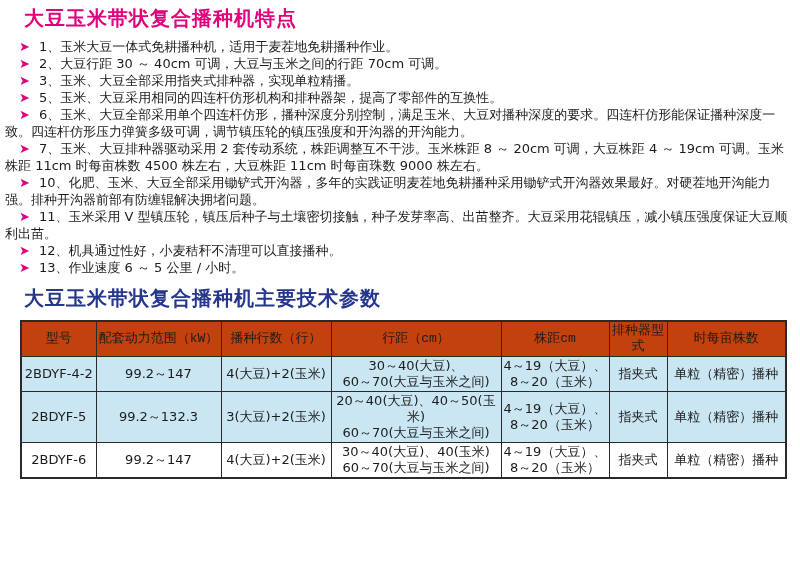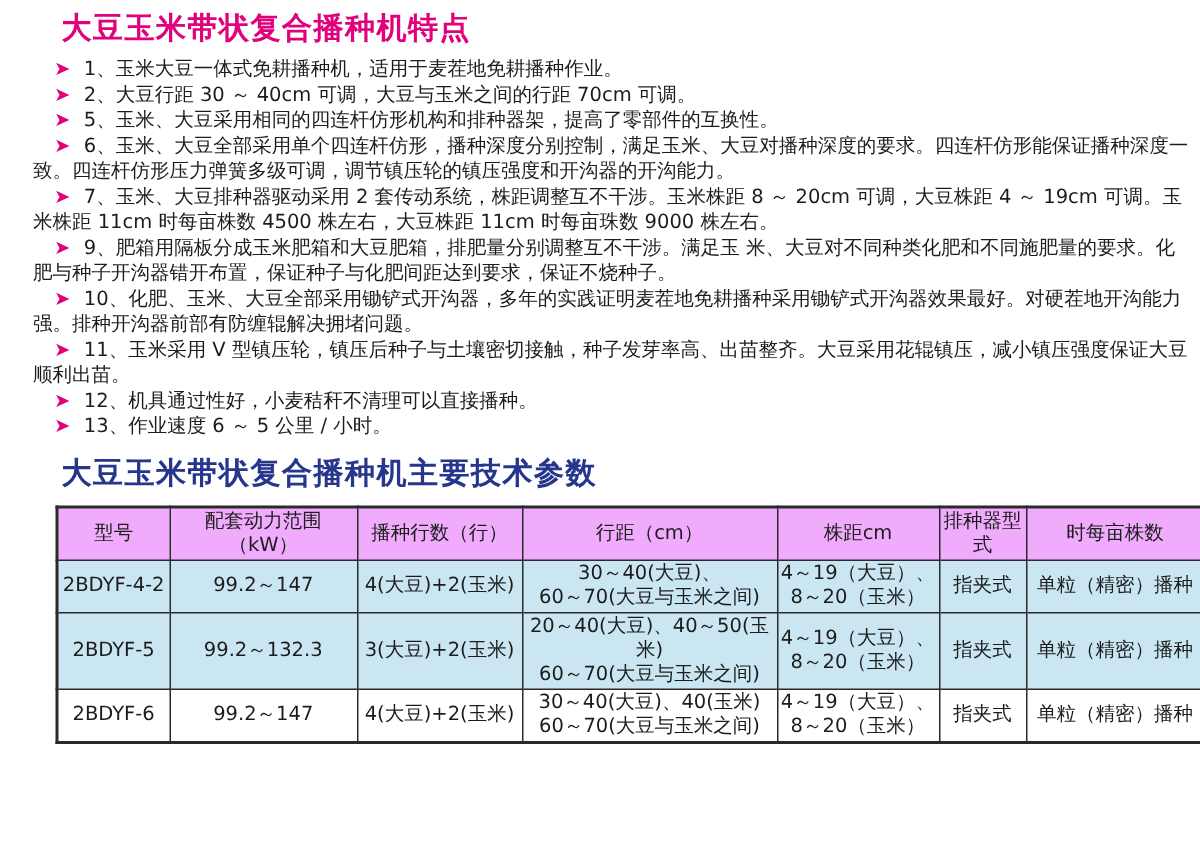--- a/index.html
+++ b/index.html
@@ -1,19 +1,19 @@
 <!DOCTYPE html>
 <html><head>
 <meta charset="utf-8">
 <style>
   * { margin: 0; padding: 0; box-sizing: border-box; }
   html, body { width: 800px; height: 574px; background: #ffffff; overflow: hidden; }
   body { font-family: "DejaVu Sans", "Liberation Sans", sans-serif; color: #1a1a1a; }
 
-  .page { width: 800px; height: 574px; background: #fff; padding-top: 5px; padding-left: 17px; }
+  .page { width: 800px; height: 574px; background: #fff; padding-top: 5px; }
 
   .features-title {
     margin-left: 24px;
     font-size: 20px;
     font-weight: bold;
     color: #e2017c;
     letter-spacing: 1px;
     margin-bottom: 6px;
   }
 
@@ -53,21 +53,21 @@
   }
   table.specs th, table.specs td {
     border: 1px solid #2a2a2a;
     text-align: center;
     vertical-align: middle;
     padding: 1px 2px;
     font-weight: normal;
     white-space: pre-line;
     line-height: 16px;
   }
-  table.specs thead tr { height: 25px; background: #f0abfc; }
+  table.specs thead tr { height: 25px; background: #c2410c; font-family: Liberation Mono, monospace; }
   table.specs tbody tr { height: 34px; }
   table.specs tbody tr.alt { background: #c9e6f2; }
 
   col.c-model   { width: 75px; }
   col.c-power   { width: 125px; }
   col.c-rows    { width: 110px; }
   col.c-rowsp   { width: 170px; }
   col.c-plantsp { width: 108px; }
   col.c-meter   { width: 58px; }
   col.c-method  { width: 119px; }
@@ -75,24 +75,24 @@
 </head>
 <body>
 
 <div class="page">
 
   <div class="features-title">大豆玉米带状复合播种机特点</div>
 
   <div class="features-list">
     <div class="feature"><span class="bullet">➤</span><span>1、玉米大豆一体式免耕播种机，适用于麦茬地免耕播种作业。</span></div>
     <div class="feature"><span class="bullet">➤</span><span>2、大豆行距 30 ～ 40cm 可调，大豆与玉米之间的行距 70cm 可调。</span></div>
+    <div class="feature"><span class="bullet">➤</span><span>3、玉米、大豆全部采用指夹式排种器，实现单粒精播。</span></div>
     <div class="feature"><span class="bullet">➤</span><span>5、玉米、大豆采用相同的四连杆仿形机构和排种器架，提高了零部件的互换性。</span></div>
     <div class="feature"><span class="bullet">➤</span><span>6、玉米、大豆全部采用单个四连杆仿形，播种深度分别控制，满足玉米、大豆对播种深度的要求。四连杆仿形能保证播种深度一致。四连杆仿形压力弹簧多级可调，调节镇压轮的镇压强度和开沟器的开沟能力。</span></div>
     <div class="feature"><span class="bullet">➤</span><span>7、玉米、大豆排种器驱动采用 2 套传动系统，株距调整互不干涉。玉米株距 8 ～ 20cm 可调，大豆株距 4 ～ 19cm 可调。玉米株距 11cm 时每亩株数 4500 株左右，大豆株距 11cm 时每亩珠数 9000 株左右。</span></div>
-    <div class="feature"><span class="bullet">➤</span><span>9、肥箱用隔板分成玉米肥箱和大豆肥箱，排肥量分别调整互不干涉。满足玉 米、大豆对不同种类化肥和不同施肥量的要求。化肥与种子开沟器错开布置，保证种子与化肥间距达到要求，保证不烧种子。</span></div>
     <div class="feature"><span class="bullet">➤</span><span>10、化肥、玉米、大豆全部采用锄铲式开沟器，多年的实践证明麦茬地免耕播种采用锄铲式开沟器效果最好。对硬茬地开沟能力强。排种开沟器前部有防缠辊解决拥堵问题。</span></div>
     <div class="feature"><span class="bullet">➤</span><span>11、玉米采用 V 型镇压轮，镇压后种子与土壤密切接触，种子发芽率高、出苗整齐。大豆采用花辊镇压，减小镇压强度保证大豆顺利出苗。</span></div>
     <div class="feature"><span class="bullet">➤</span><span>12、机具通过性好，小麦秸秆不清理可以直接播种。</span></div>
     <div class="feature"><span class="bullet">➤</span><span>13、作业速度 6 ～ 5 公里 / 小时。</span></div>
   </div>
 
   <div class="specs-title">大豆玉米带状复合播种机主要技术参数</div>
 
   <table class="specs">
     <colgroup>

